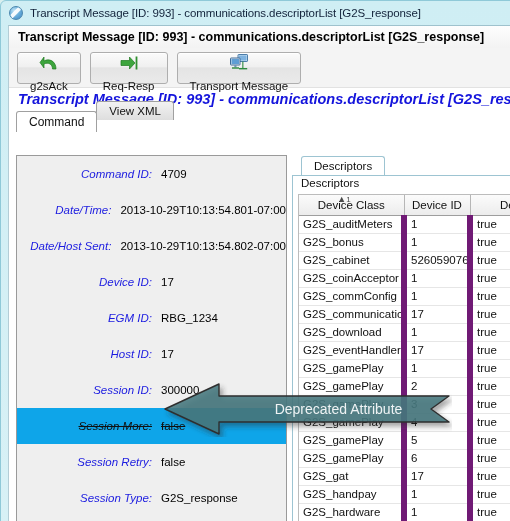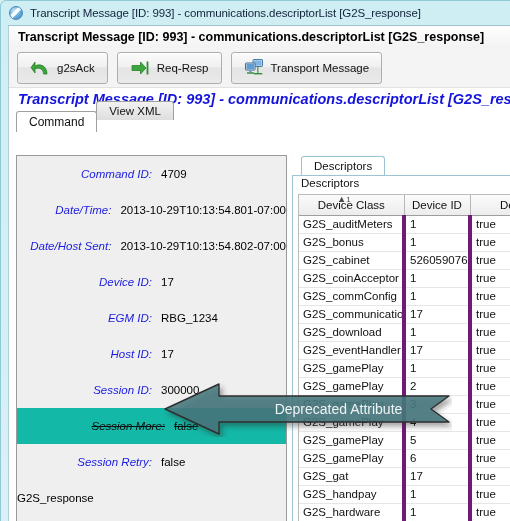--- a/index.html
+++ b/index.html
@@ -97,20 +97,21 @@
     height: 32px;
     background: linear-gradient(180deg,#fbfbfb 0%, #f0f0f0 45%, #e4e4e4 50%, #eaeaea 100%);
     border: 1px solid #aeaeae;
     border-radius: 3px;
     display: flex;
     align-items: center;
     gap: 7px;
     padding: 0 12px;
     cursor: pointer;
     box-shadow: inset 0 1px 0 #fff;
+    flex-direction: column;
   }
   .tb-btn .lbl { font-size: 11.5px; color: #111; white-space: nowrap; }
   .tb-ico { width: 20px; height: 20px; flex: 0 0 auto; display:block; }
 
   
   #blue-heading {
     height: 22px;
     background: #fff;
     display: flex;
     align-items: center;
@@ -189,22 +190,21 @@
     font-style: italic;
     color: #1b1be0;
     white-space: nowrap;
   }
   .field-row .f-value {
     font-size: 11.5px;
     color: #000;
     white-space: nowrap;
   }
   .field-row.deprecated {
-    background: #14b8a6;
-    padding-left: 13px;
+    background: #0ea5e9;
   }
   .field-row.deprecated .f-label,
   .field-row.deprecated .f-value {
     color: #111;
     text-decoration: line-through;
   }
   .field-row.deprecated .f-label { padding-left: 4px; }
 
   
   #desc-panel {
@@ -262,21 +262,21 @@
     border-bottom: 1px solid #9e9e9e;
     font-weight: normal;
     color: #111;
     text-align: center;
     position: relative;
     padding: 0 4px;
     white-space: nowrap;
   }
   table.grid td {
     height: 18px;
-    border-right: 4px solid #701a75;
+    border-right: 6px solid #701a75;
     border-bottom: 1px solid #e6e6e6;
     padding: 0 2px 0 4px;
     color: #111;
     white-space: nowrap;
     overflow: hidden;
     margin-left: 8px;
   }
   .sort-ind {
     position: absolute;
     left: 50%;
@@ -405,20 +405,21 @@
         </div>
         <div class="field-row deprecated">
           <div class="f-label">Session More:</div>
           <div class="f-value">false</div>
         </div>
         <div class="field-row">
           <div class="f-label">Session Retry:</div>
           <div class="f-value">false</div>
         </div>
         <div class="field-row">
+          <div class="f-label">Session Type:</div>
           <div class="f-value">G2S_response</div>
         </div>
         <div class="field-row">
           
           
         </div>
 
       </div>
 
       <div id="desc-panel">

